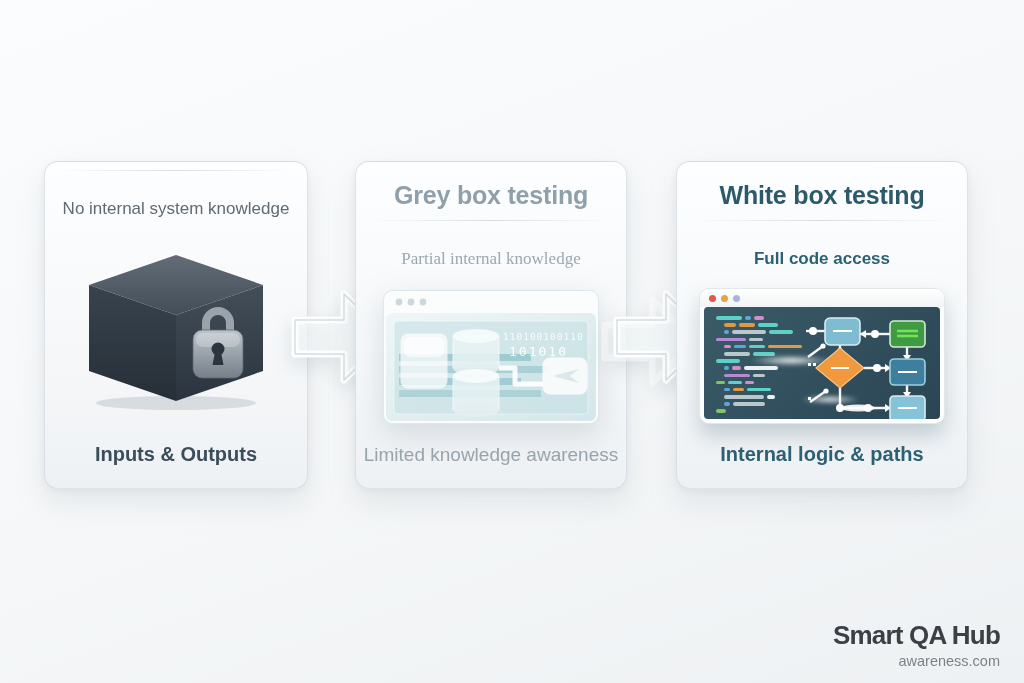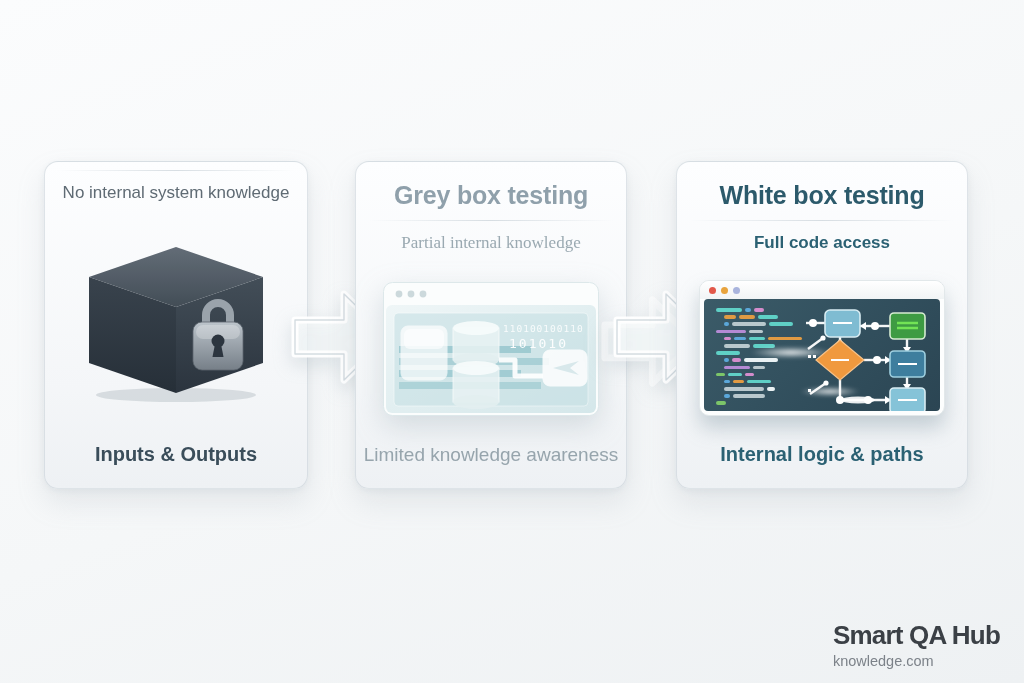--- a/index.html
+++ b/index.html
@@ -16,21 +16,21 @@
     border:1px solid rgba(196,206,213,.55);
     box-shadow:0 14px 28px rgba(150,163,173,.18), 0 2px 6px rgba(150,163,173,.12);
     display:flex; flex-direction:column; align-items:center;
   }
   .card-title { margin-top:16px; font-size:25px; line-height:34px; font-weight:700; letter-spacing:-.2px; }
   .card--black .card-title { color:#3a4d5a; }
   .card--grey  .card-title { color:#8fa0ab; }
   .card--white .card-title { color:#2c5a6b; }
   .card-divider { width:calc(100% - 26px); height:1px; margin-top:8px;
     background:linear-gradient(90deg,rgba(185,196,204,0),rgba(185,196,204,.55),rgba(185,196,204,0)); }
-  .card-subtitle { margin-top:12px; font-size:17px; }
+  .card-subtitle { margin-top:28px; font-size:17px; }
   .card--black .card-subtitle { color:#5f6b74; }
   .card--grey  .card-subtitle { color:#9aa9b1;font-family:Liberation Serif, serif; }
   .card--white .card-subtitle { color:#2b6173; font-weight:700; }
   .card-graphic { flex:1; display:flex; align-items:center; justify-content:center; width:100%; }
   .card-footer { margin-bottom:22px; font-size:20px; font-weight:700; }
   .card--black .card-footer { color:#3a4d5a; }
   .card--grey  .card-footer { color:#97a5ad; font-weight:400; font-size:19px; }
   .card--white .card-footer { color:#2b6173; }
 
   
@@ -54,21 +54,21 @@
   .editor-body { position:absolute; top:18px; left:4px; right:4px; bottom:4px; border-radius:4px;
     background:linear-gradient(135deg,#3b5b68 0%,#33515f 45%,#2b4553 100%); overflow:hidden; }
   .code-lines { position:absolute; left:12px; top:9px; width:104px; }
   .code-row { display:flex; gap:3px; margin-bottom:3.6px; }
   .code-seg { height:3.6px; border-radius:2px; display:inline-block; }
   .glow { position:absolute; background:radial-gradient(closest-side, rgba(255,255,255,.95), rgba(255,255,255,0));
     pointer-events:none; }
   .flowchart { position:absolute; right:2px; top:0; width:132px; height:118px; }
 
   
-  .branding { position:absolute; right:24px; bottom:14px; text-align:left; }
+  .branding { position:absolute; right:24px; bottom:14px; text-align:right; }
   .logo-text { font-size:26px; font-weight:700; color:#3b4046; letter-spacing:-.8px; }
   .website { margin-top:2px; font-size:14.5px; color:#7c8289; }
 </style>
 </head>
 <body>
 
 <div id="canvas">
 
   <section class="card card--black" style="left:44px; width:264px;">
     <div class="card-divider"></div>
@@ -293,16 +293,16 @@
           </svg>
         </div>
       </div>
     </div>
 
     <p class="card-footer">Internal logic &amp; paths</p>
   </section>
 
   <div class="branding">
     <div class="logo-text">Smart QA Hub</div>
-    <div class="website">knowledge.com</div>
+    <div class="website">awareness.com</div>
   </div>
 
 </div>
 
 </body></html>

